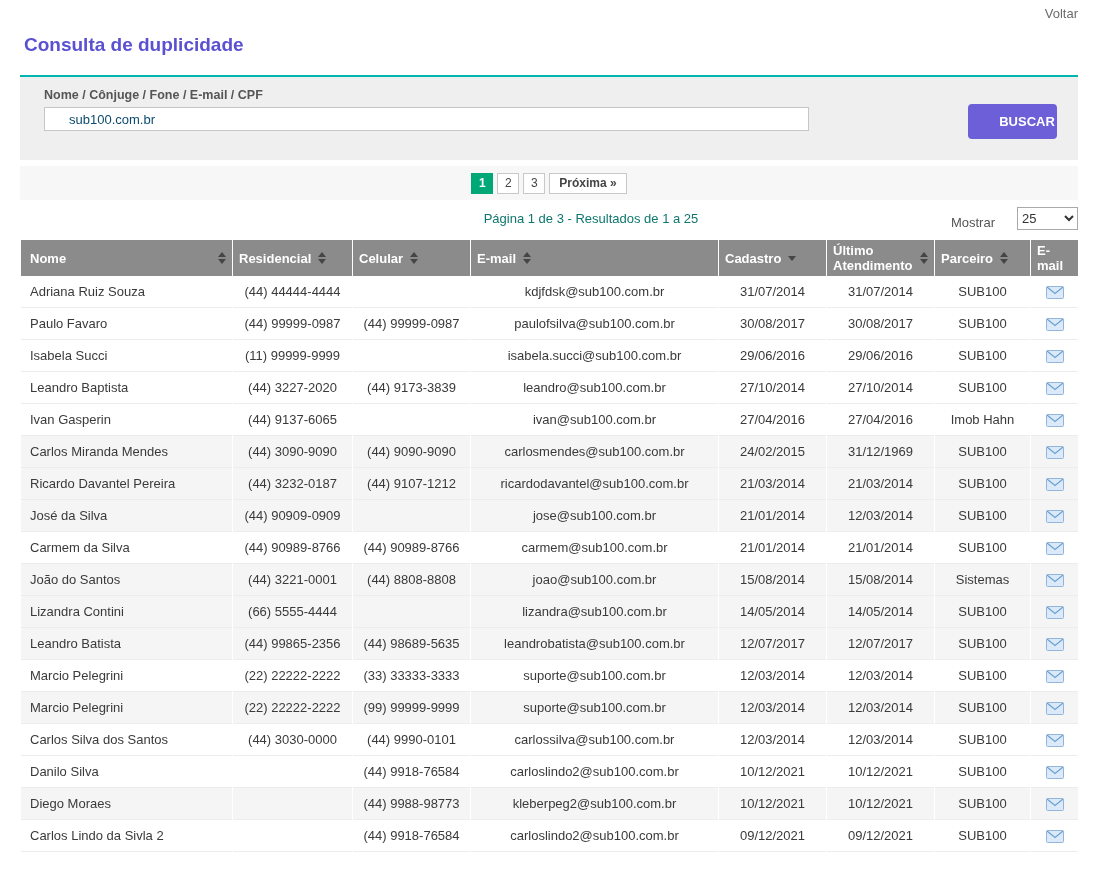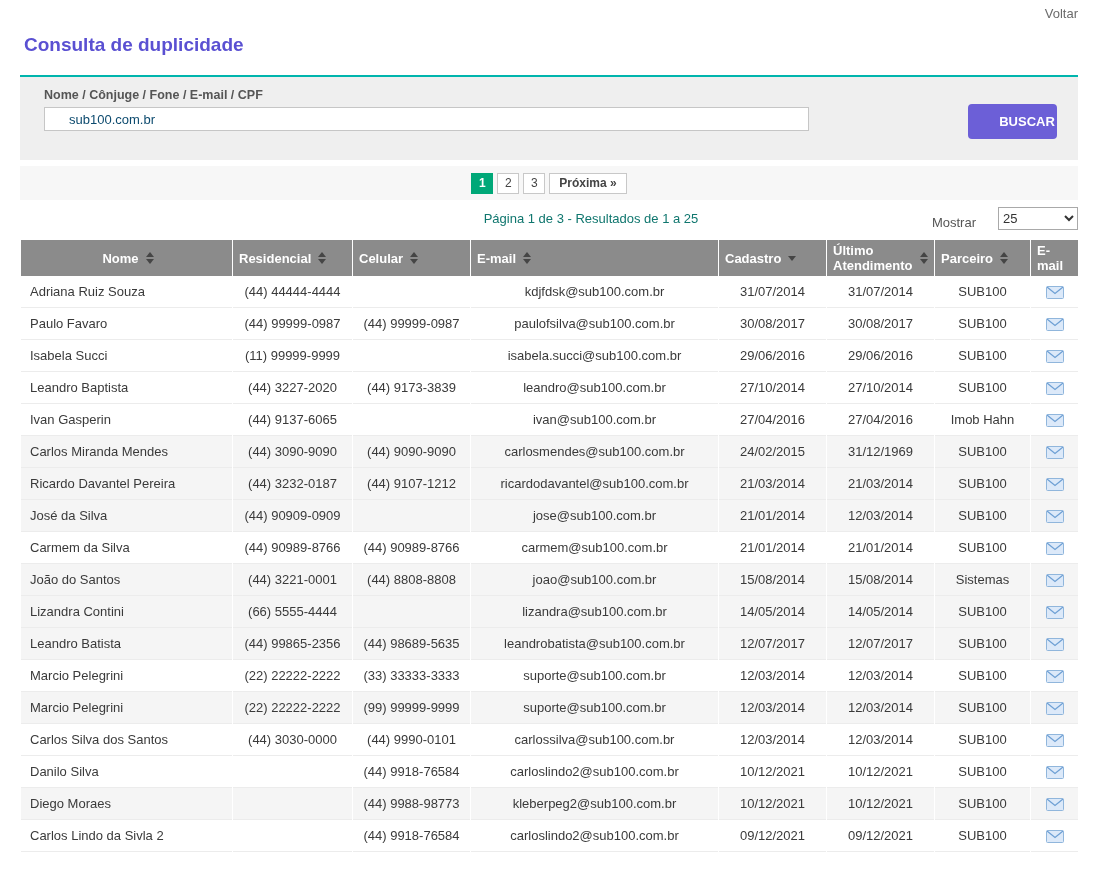--- a/index.html
+++ b/index.html
@@ -24,29 +24,29 @@
   .buscar-btn{position:absolute;top:27px;right:21px;width:89px;height:35px;background:var(--button-color);color:#fff;font-weight:bold;font-size:13px;border:none;border-radius:4px;cursor:pointer;font-family:"Liberation Sans",sans-serif;padding-left:29px;}
 
   .pagination-strip{position:absolute;top:166px;left:20px;width:1058px;height:34px;background:#f7f7f7;display:flex;align-items:center;justify-content:center;gap:4px;}
   .page-btn{min-width:22px;height:21px;padding:0 5px;font-size:12px;color:#444;background:#fff;border:1px solid #c8c8c8;cursor:pointer;font-family:"Liberation Sans",sans-serif;}
   .page-btn.active{background:var(--active-page);border-color:var(--active-page);color:#fff;font-weight:bold;}
   .next-btn{height:21px;padding:0 9px;font-size:12px;font-weight:bold;color:#444;background:#fff;border:1px solid #c8c8c8;cursor:pointer;font-family:"Liberation Sans",sans-serif;text-align:center;}
 
   .results-row{position:absolute;top:204px;left:0;width:1102px;height:30px;}
   .results-summary{position:absolute;left:0;width:100%;text-align:center;top:7px;font-size:13px;color:#0f766e;margin-left:40px;}
   .mostrar{position:absolute;right:24px;top:3px;display:flex;align-items:flex-end;gap:22px;font-size:13px;color:#555;}
-  .mostrar select{width:80px;height:23px;font-size:13px;color:#333;border:1px solid #a9a9a9;background:#fff;font-family:"Liberation Sans",sans-serif;}
+  .mostrar select{width:61px;height:23px;font-size:13px;color:#333;border:1px solid #a9a9a9;background:#fff;font-family:"Liberation Sans",sans-serif;}
 
   table{position:absolute;top:240px;left:20px;width:1058px;border-collapse:separate;border-spacing:1px 0;table-layout:fixed;}
   col.c-nome{width:211px;} col.c-res{width:119px;} col.c-cel{width:117px;} col.c-email{width:247px;}
   col.c-cad{width:107px;} col.c-ult{width:107px;} col.c-par{width:95px;} col.c-ico{width:47px;}
   thead th{background:var(--header-bg);color:#fff;font-size:13px;font-weight:bold;height:36px;text-align:left;vertical-align:middle;line-height:15px;padding:0 6px;cursor:pointer;}
   thead th.left{text-align:left;padding-left:9px;}
   thead th .th-inner{display:inline-flex;align-items:center;justify-content:center;gap:7px;}
-  thead th.left .th-inner{width:100%;justify-content:center;}
+  thead th.left .th-inner{width:100%;justify-content:space-between;}
   .sort{display:inline-flex;flex-direction:column;gap:2px;}
   .sort .tri-up{width:0;height:0;border-left:4px solid transparent;border-right:4px solid transparent;border-bottom:5px solid #454545;}
   .sort .tri-down{width:0;height:0;border-left:4px solid transparent;border-right:4px solid transparent;border-top:5px solid #454545;}
   tbody td{height:32px;font-size:13px;color:#3a3a3a;text-align:center;vertical-align:middle;padding:0 6px;border-bottom:1px solid #ececec;background:#fff;overflow:hidden;white-space:nowrap;}
   tbody tr.shaded td{background:var(--shaded-row);}
   tbody td.left{text-align:left;padding-left:9px;}
   .envelope{display:inline-block;vertical-align:middle;cursor:pointer;}
 </style>
 </head>
 <body>

